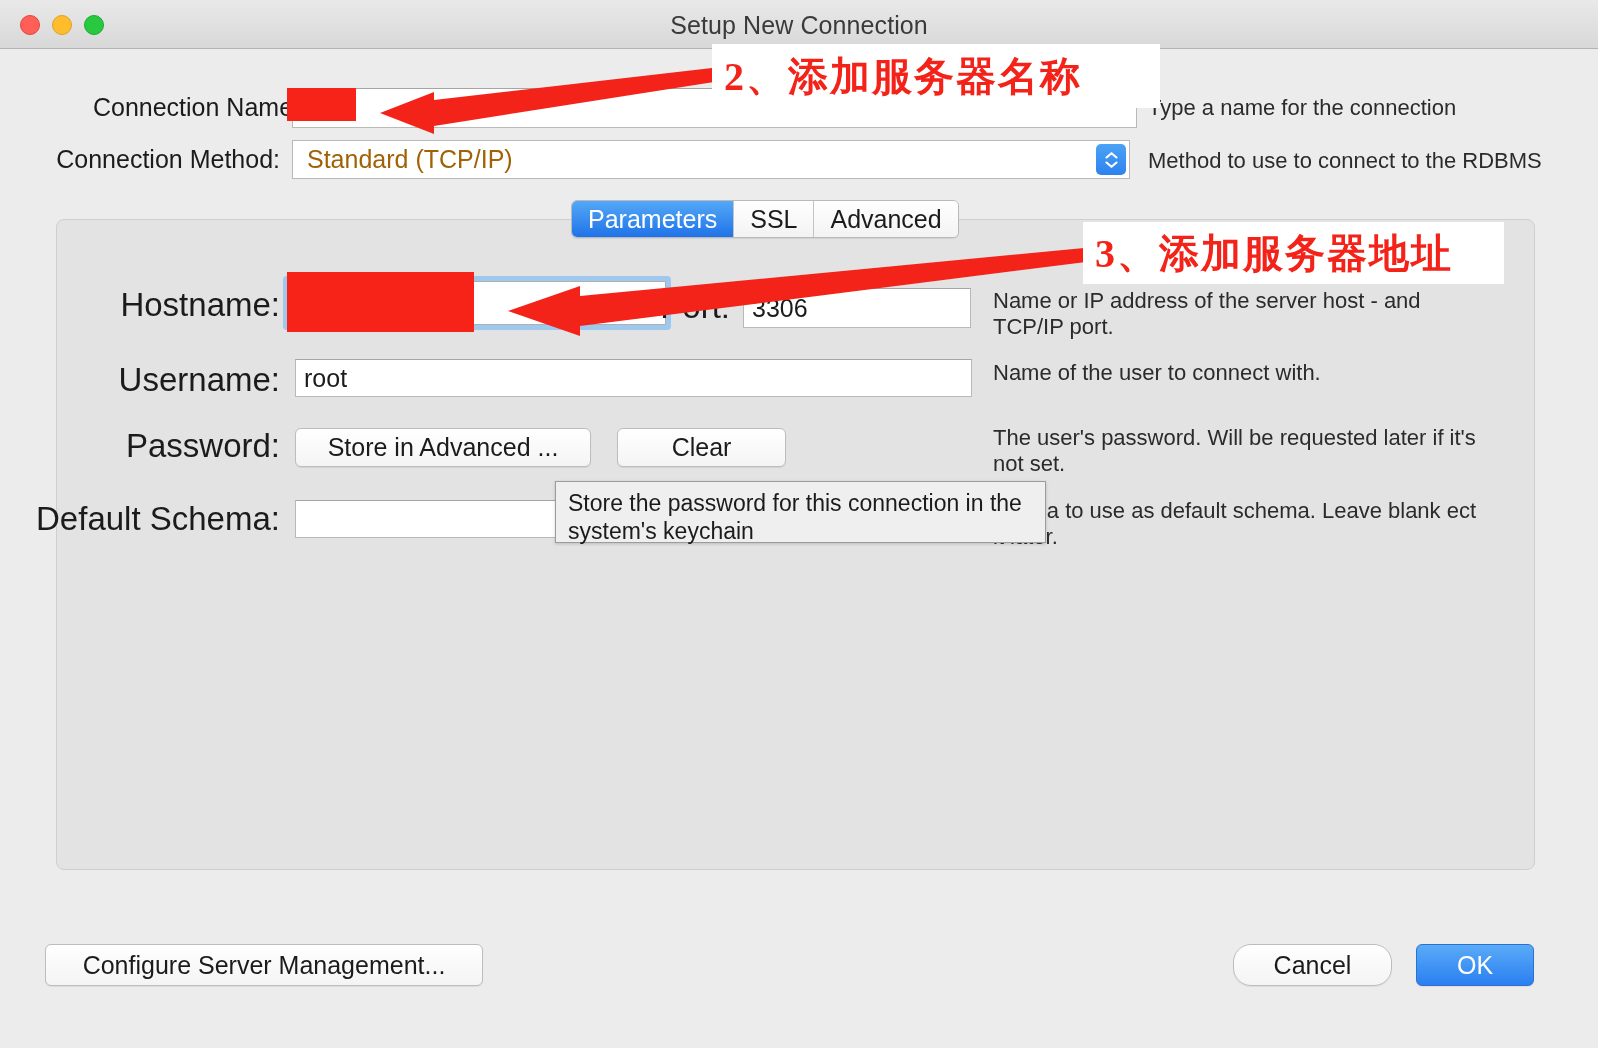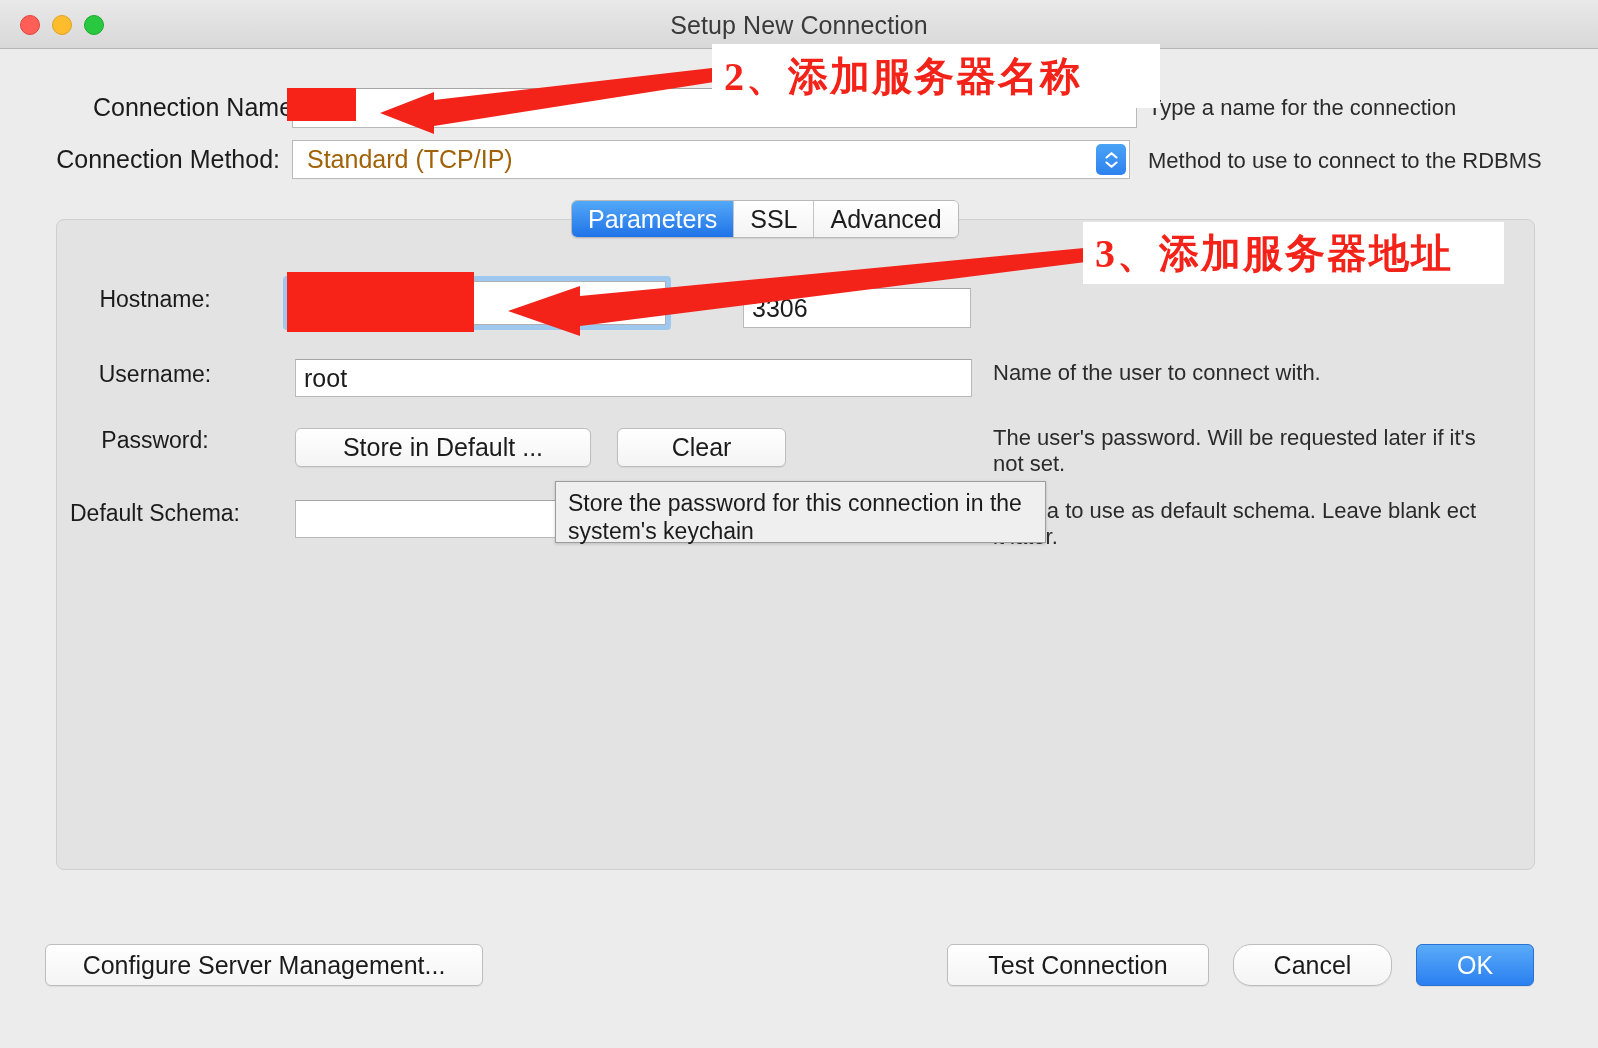--- a/index.html
+++ b/index.html
@@ -206,23 +206,23 @@
     height: 651px;
     background: #e3e3e3;
     border: 1px solid #cfcfcf;
     border-radius: 8px;
     box-sizing: border-box;
   }
 
   
   .p-label {
     position: absolute;
-    font-size: 23px;
-    color: #1b1b1b;
-    text-align: center;
+    font-size: 33px;
+    color: #1b1b1b;
+    text-align: right;
     white-space: nowrap;
   }
   #hostname-label      { left: 30px;  top: 286px; width: 250px; }
   #port-label          { left: 600px; top: 288px; width: 130px; }
   #username-label      { left: 30px;  top: 361px; width: 250px; }
   #password-label      { left: 30px;  top: 427px; width: 250px; }
   #defaultschema-label { left: 30px;  top: 500px; width: 250px; }
 
   
   #hostname-field-wrap {
@@ -368,38 +368,38 @@
   </div>
 
   <div class="p-label" id="hostname-label">Hostname:</div>
   <div id="hostname-field-wrap">
     <div id="hostname-field-inner"></div>
   </div>
   <div class="redact" id="redact-hostname"></div>
 
   <div class="p-label" id="port-label">Port:</div>
   <div class="text-field" id="port-field">3306</div>
+  <div class="help-text" id="help-hostname">Name or IP address of the server host - and TCP/IP port.</div>
 
   <div class="p-label" id="username-label">Username:</div>
   <div class="text-field" id="username-field">root</div>
   <div class="help-text" id="help-username">Name of the user to connect with.</div>
 
   <div class="p-label" id="password-label">Password:</div>
-  <div class="btn" id="keychain-btn">Store in Default ...</div>
+  <div class="btn" id="keychain-btn">Store in Advanced ...</div>
   <div class="btn" id="clear-btn">Clear</div>
   <div class="help-text" id="help-password">The user's password. Will be requested later if it's not set.</div>
 
   <div class="p-label" id="defaultschema-label">Default Schema:</div>
   <div class="text-field" id="schema-field"></div>
   <div class="help-text" id="help-schema">chema to use as default schema. Leave blank ect it later.</div>
 
   <div class="tooltip">Store the password for this connection in the system's keychain</div>
 
   <div class="btn" id="configure-btn">Configure Server Management...</div>
-  <div class="btn" id="test-btn">Test Connection</div>
   <div class="btn" id="cancel-btn">Cancel</div>
   <div class="btn" id="ok-btn">OK</div>
 
   <svg class="anno-svg" viewBox="0 0 1598 1048">
 
     <g>
       <polygon points="712,68 434,100 434,92 380,113 434,134 434,126 714,82" fill="#f4231a"></polygon>
     </g>
 
     <g>

